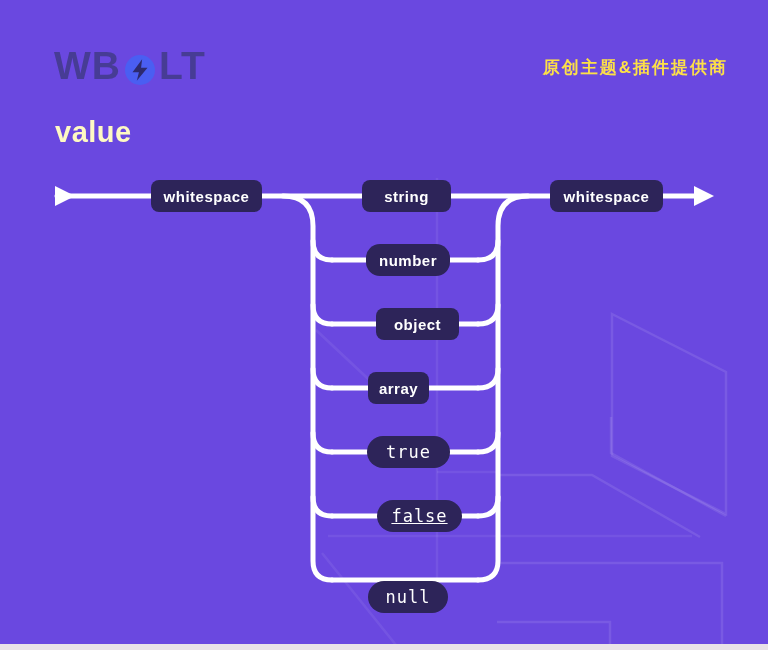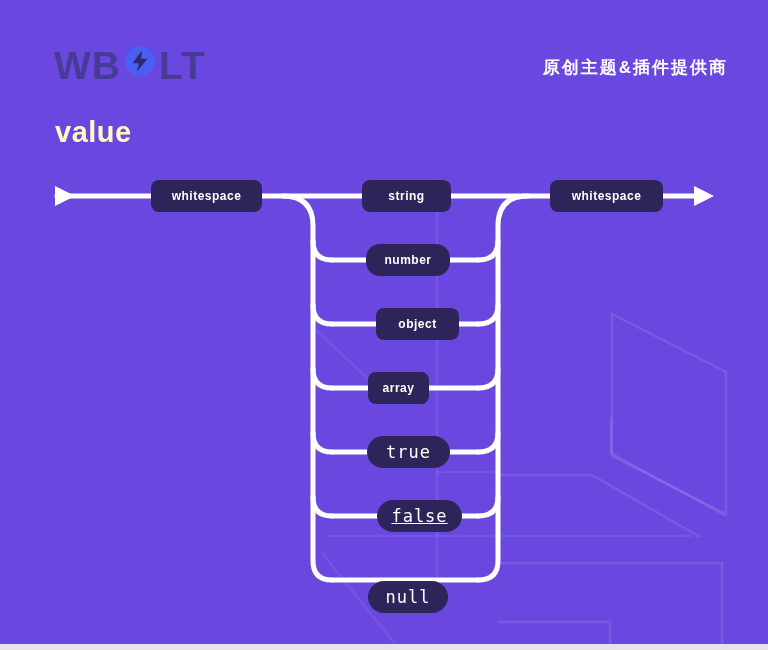--- a/index.html
+++ b/index.html
@@ -4,50 +4,50 @@
 <style>
   html,body{margin:0;padding:0;}
   body{
     width:768px;height:650px;position:relative;overflow:hidden;
     background:#6a48e0;
     font-family:"Liberation Sans", sans-serif;
   }
   
   .logo{
     position:absolute;left:54px;top:46px;
-    display:flex;align-items:flex-start;gap:3px;
+    display:flex;align-items:flex-end;gap:3px;
     cursor:pointer;user-select:none;
   }
   .logo .ltxt{
     font-size:39px;font-weight:800;letter-spacing:1px;
     color:#473c95;line-height:1;
   }
   .logo .bolt{width:30px;height:30px;display:block;margin:0 1px;}
   .tagline{
     position:absolute;right:40px;top:56px;
     font-size:17px;font-weight:700;letter-spacing:2px;
-    color:#ffffff;
+    color:#fde047;
   }
   
   .page-title{
     position:absolute;left:55px;top:116px;
     font-size:29px;font-weight:700;color:#fef9c3;letter-spacing:0.5px;
   }
   
   .rail-svg,.decor-svg{position:absolute;left:0;top:0;width:768px;height:650px;}
   .node{
     position:absolute;height:32px;
     background:#2d2459;color:#ffffff;
     display:flex;align-items:center;justify-content:center;
     white-space:nowrap;box-sizing:border-box;
   }
   .node.nonterminal{
     border-radius:8px;
     font-family:"Liberation Sans", sans-serif;
-    font-size:12px;font-weight:700;letter-spacing:0.5px;
+    font-size:15px;font-weight:700;letter-spacing:0.5px;
   }
   .node.terminal{
     border-radius:16px;
     font-family:"DejaVu Sans Mono", monospace;
     font-size:17px;font-weight:400;letter-spacing:1px;
   }
   
   .bottom-strip{
     position:absolute;left:0;bottom:0;width:768px;height:6px;
     background:#e9e2e8;

